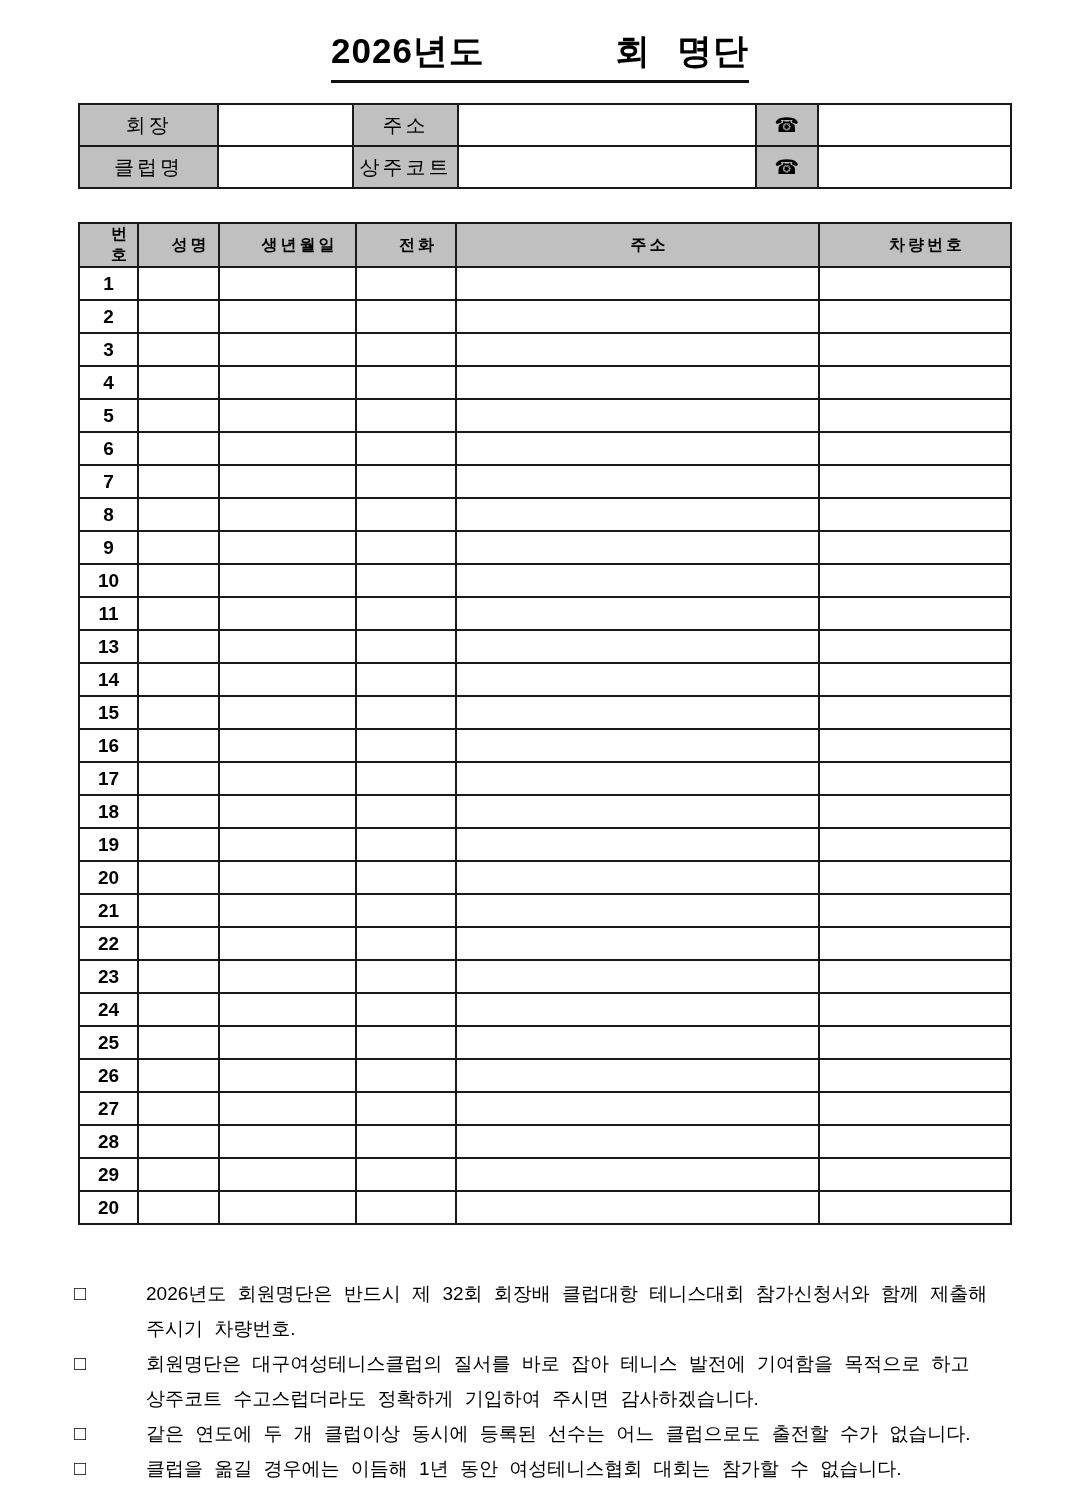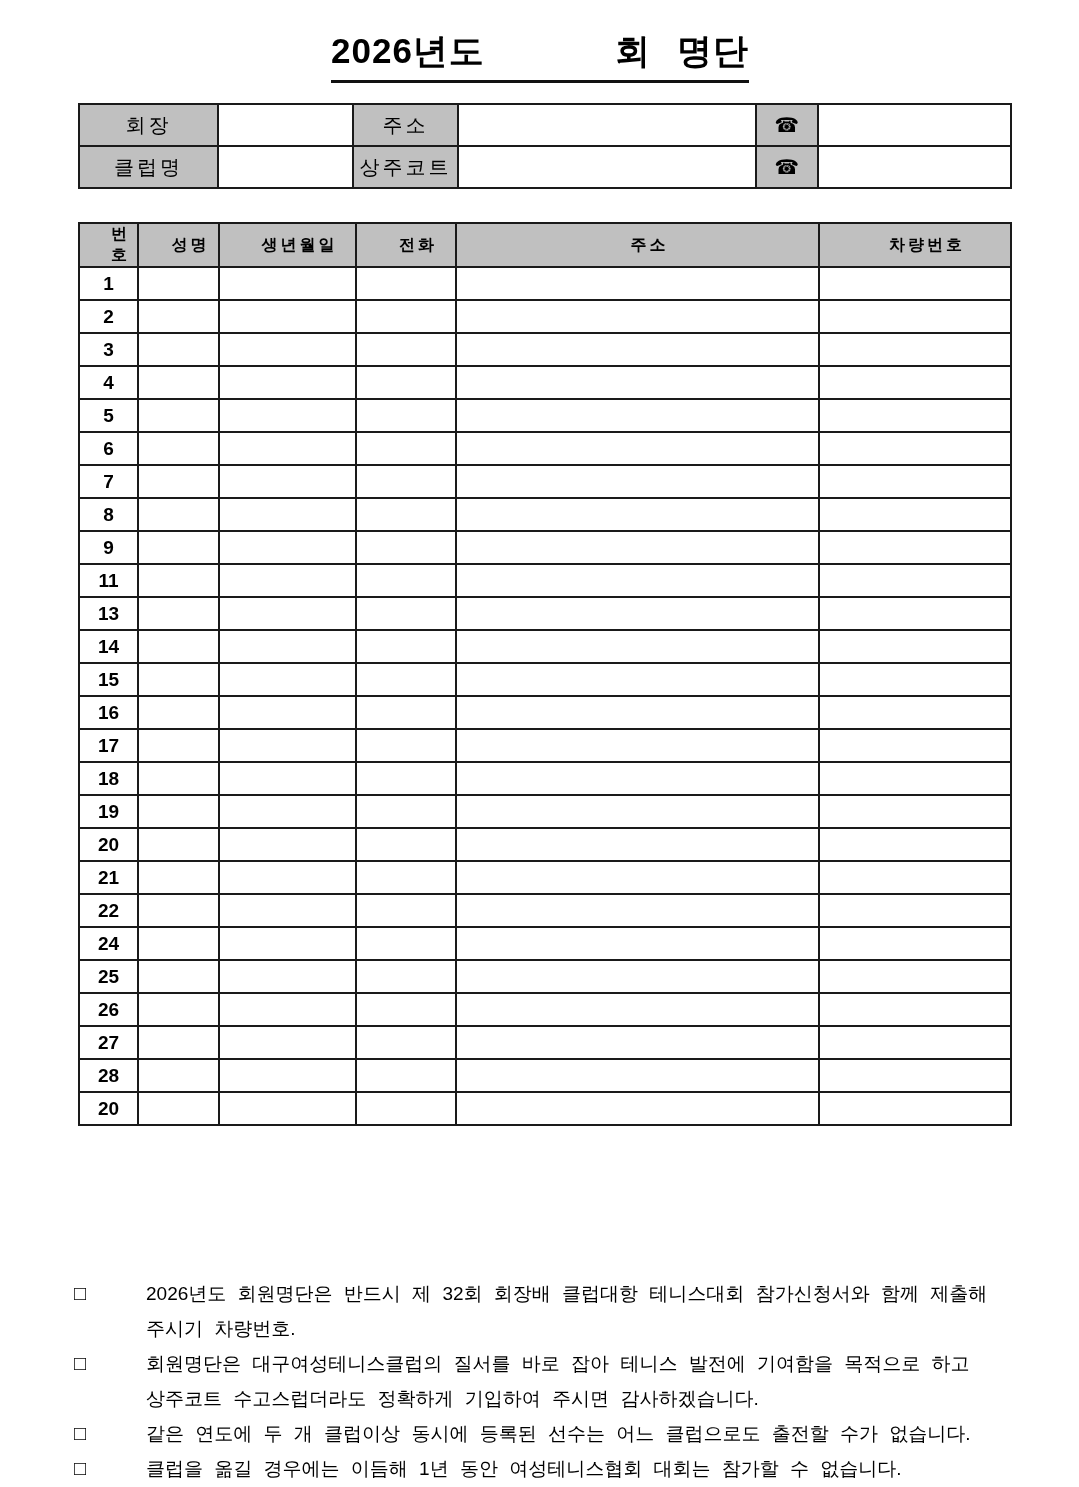--- a/index.html
+++ b/index.html
@@ -243,20 +243,28 @@
       </tr>
       <tr>
         <td class="no-cell">9</td>
         <td></td>
         <td></td>
         <td></td>
         <td></td>
         <td></td>
       </tr>
       <tr>
+        <td class="no-cell">10</td>
+        <td></td>
+        <td></td>
+        <td></td>
+        <td></td>
+        <td></td>
+      </tr>
+      <tr>
         <td class="no-cell">11</td>
         <td></td>
         <td></td>
         <td></td>
         <td></td>
         <td></td>
       </tr>
       <tr>
         <td class="no-cell">13</td>
         <td></td>
@@ -331,20 +339,28 @@
       </tr>
       <tr>
         <td class="no-cell">22</td>
         <td></td>
         <td></td>
         <td></td>
         <td></td>
         <td></td>
       </tr>
       <tr>
+        <td class="no-cell">23</td>
+        <td></td>
+        <td></td>
+        <td></td>
+        <td></td>
+        <td></td>
+      </tr>
+      <tr>
         <td class="no-cell">24</td>
         <td></td>
         <td></td>
         <td></td>
         <td></td>
         <td></td>
       </tr>
       <tr>
         <td class="no-cell">25</td>
         <td></td>
@@ -364,20 +380,28 @@
       <tr>
         <td class="no-cell">27</td>
         <td></td>
         <td></td>
         <td></td>
         <td></td>
         <td></td>
       </tr>
       <tr>
         <td class="no-cell">28</td>
+        <td></td>
+        <td></td>
+        <td></td>
+        <td></td>
+        <td></td>
+      </tr>
+      <tr>
+        <td class="no-cell">29</td>
         <td></td>
         <td></td>
         <td></td>
         <td></td>
         <td></td>
       </tr>
       <tr>
         <td class="no-cell">20</td>
         <td></td>
         <td></td>

